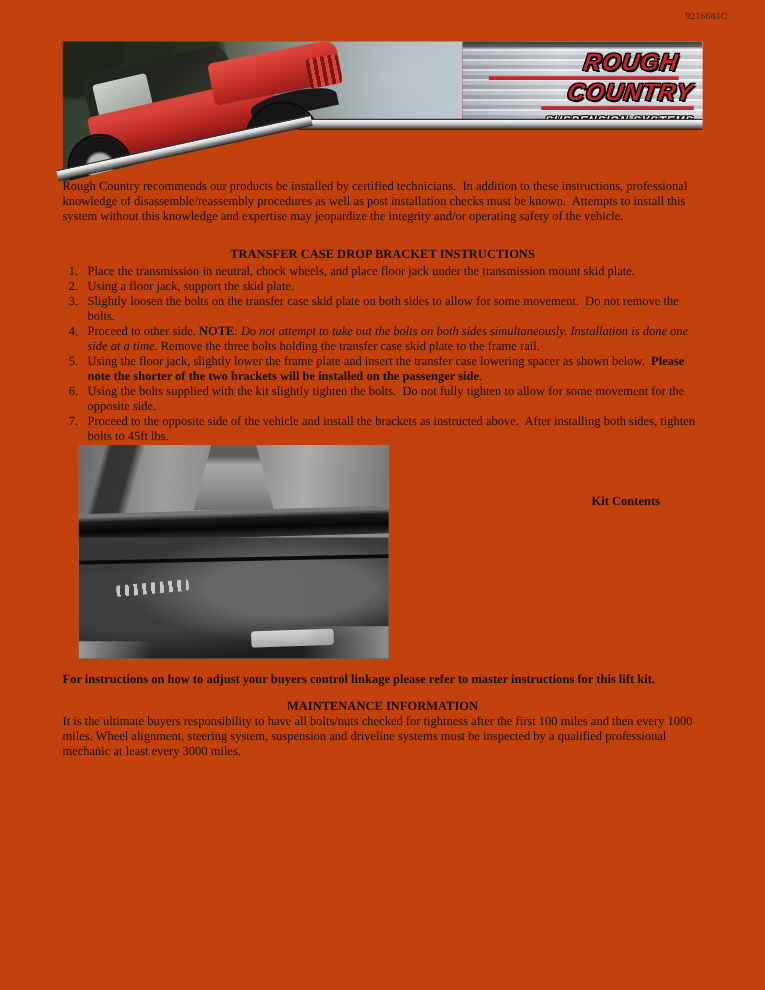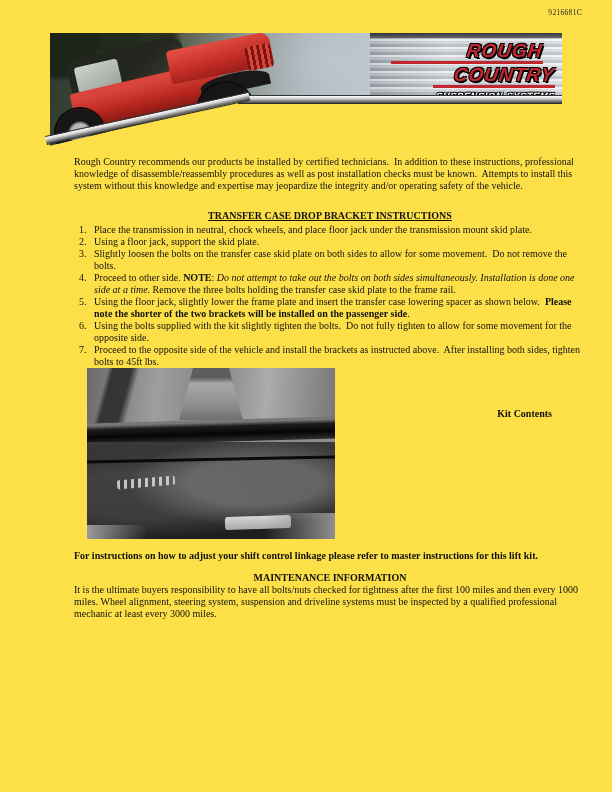--- a/index.html
+++ b/index.html
@@ -1,19 +1,19 @@
 <!DOCTYPE html>
 <html><head>
 <meta charset="utf-8">
 <style>
   * { margin:0; padding:0; box-sizing:border-box; }
   html,body { background:#e8e8e8; }
   .page {
     position:relative; width:612px; height:792px; margin:0 auto;
-    background:#fde047; overflow:hidden;
+    background:#c2410c; overflow:hidden;
     font-family:"Liberation Serif", serif; color:#111;
   }
   .part-number {
     position:absolute; top:8px; right:30px;
     font-size:7.5px; color:#222; letter-spacing:0.3px;
   }
 
   
   .header { position:absolute; left:50px; top:33px; width:512px; height:115px; }
 
@@ -117,25 +117,25 @@
     border-top:1px solid #333; border-bottom:1px solid #2a2a2a;
     transform: rotate(-12.3deg); transform-origin:0 50%;
   }
   .doc-title {
     position:absolute; right:16px; top:84px;
     font-size:25px; line-height:1.1; color:#0d0d0d; letter-spacing:0.3px;
     white-space:nowrap;
   }
 
   
-  .content { position:absolute; left:50px; top:156px; width:512px; font-size:10px; line-height:12px;margin-left:24px; }
+  .content { position:absolute; left:50px; top:144px; width:512px; font-size:10px; line-height:12px; }
   .para { white-space:pre-wrap; }
   .para + .para { margin-top:10px; }
   .section-heading {
-    margin-top:18px; text-align:center; font-weight:bold; text-decoration:underline;
+    margin-top:18px; text-align:center; font-weight:bold; 
     font-size:10px;
   }
   .instruction-list { margin-top:2px; }
   .li-row { display:flex; }
   .li-num { flex:none; width:20px; padding-left:5px; }
   .li-text { flex:1; white-space:pre-wrap; }
   .b { font-weight:bold; }
   .i { font-style:italic; }
 
   .media-row { display:flex; margin-top:0; }
@@ -282,20 +282,20 @@
         <div class="tc-chalk"></div>
         <div class="tc-lightblock"></div>
         <div class="tc-ground-l"></div>
         <div class="tc-ground-r"></div>
       </div>
       <div class="kit-panel">
         <div class="kit-heading">Kit Contents</div>
       </div>
     </div>
 
-    <p class="note-bold">For instructions on how to adjust your shift control linkage please refer to master instructions for this lift kit.</p>
+    <p class="note-bold">For instructions on how to adjust your buyers control linkage please refer to master instructions for this lift kit.</p>
 
     <div class="maint-heading">MAINTENANCE INFORMATION</div>
     <p class="maint-text">It is the ultimate buyers responsibility to have all bolts/nuts checked for tightness after the first 100 miles and then every 1000 miles. Wheel alignment, steering system, suspension and driveline systems must be inspected by a qualified professional mechanic at least every 3000 miles.</p>
   </div>
 
 
 </div>
 
 </body></html>

